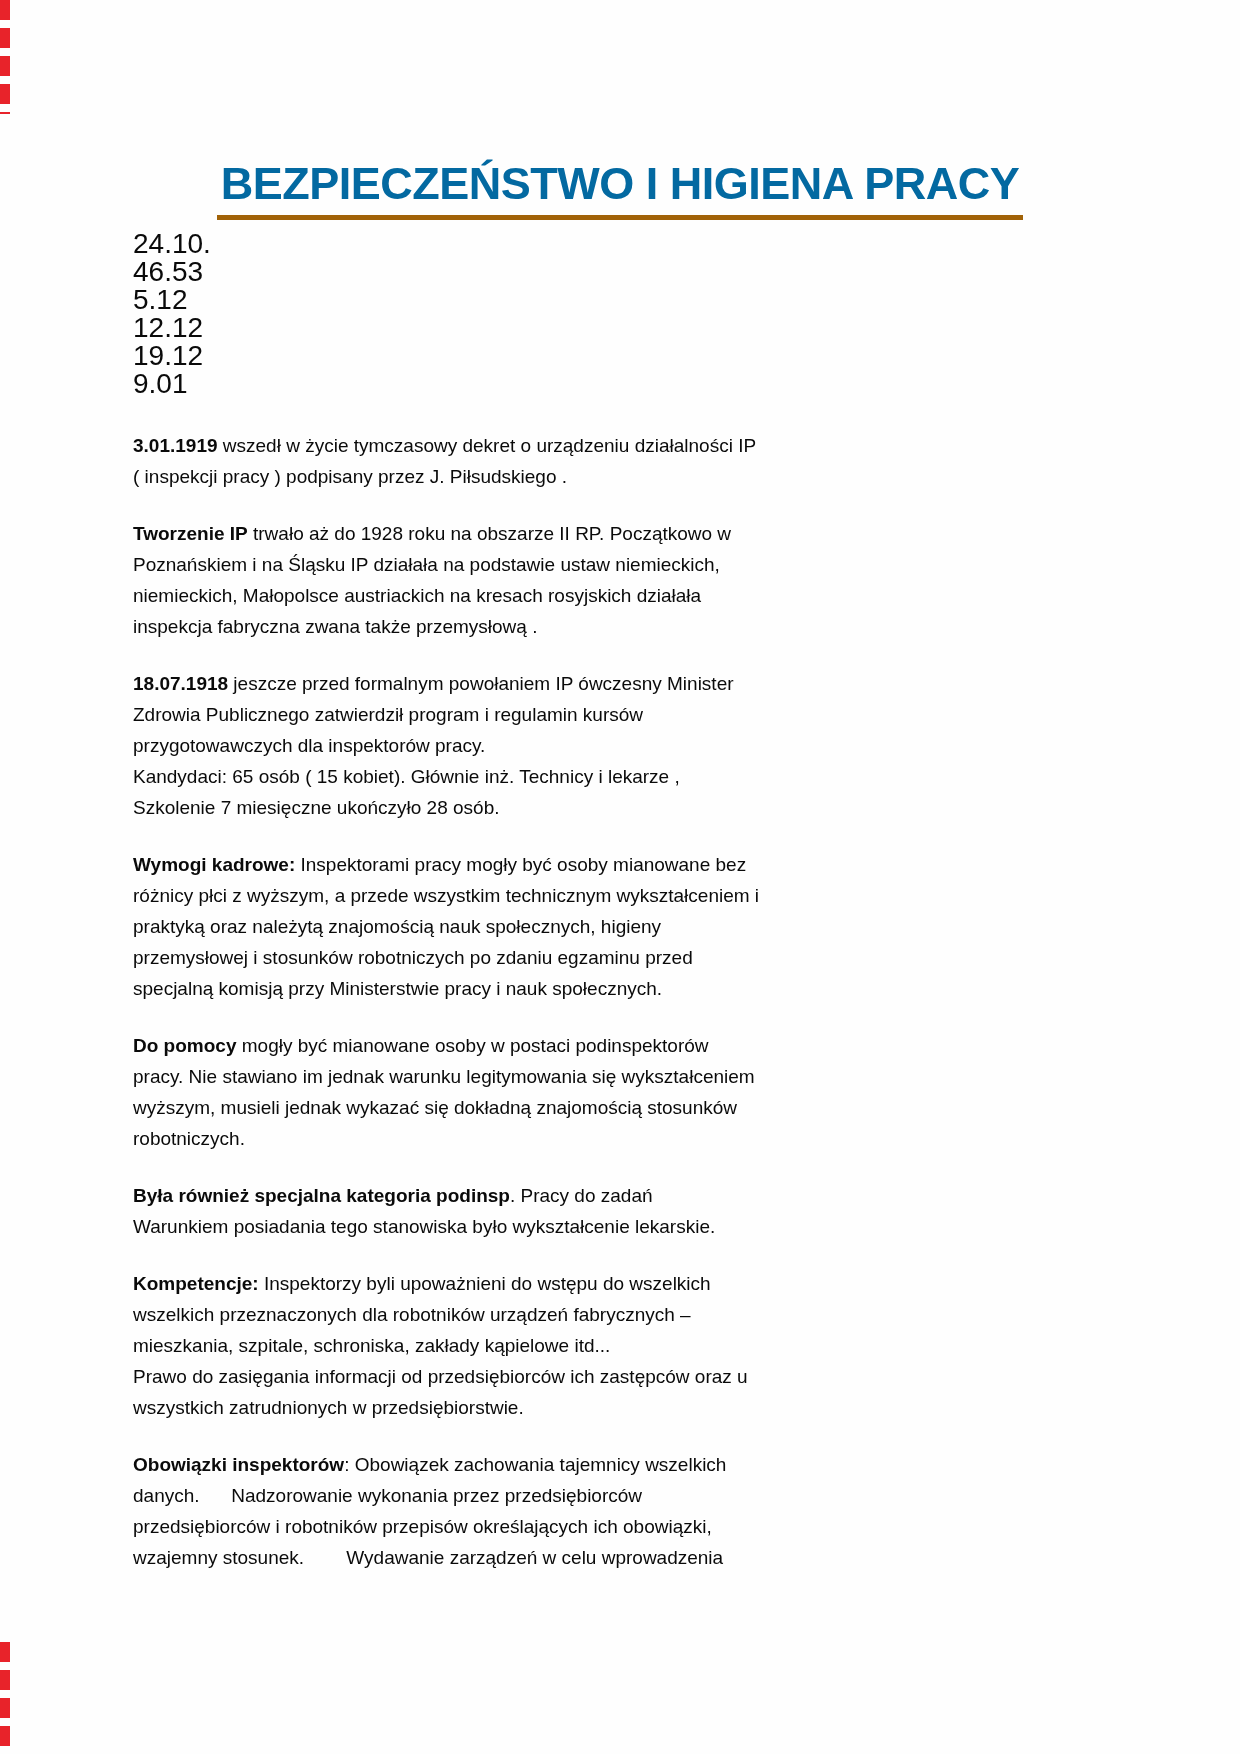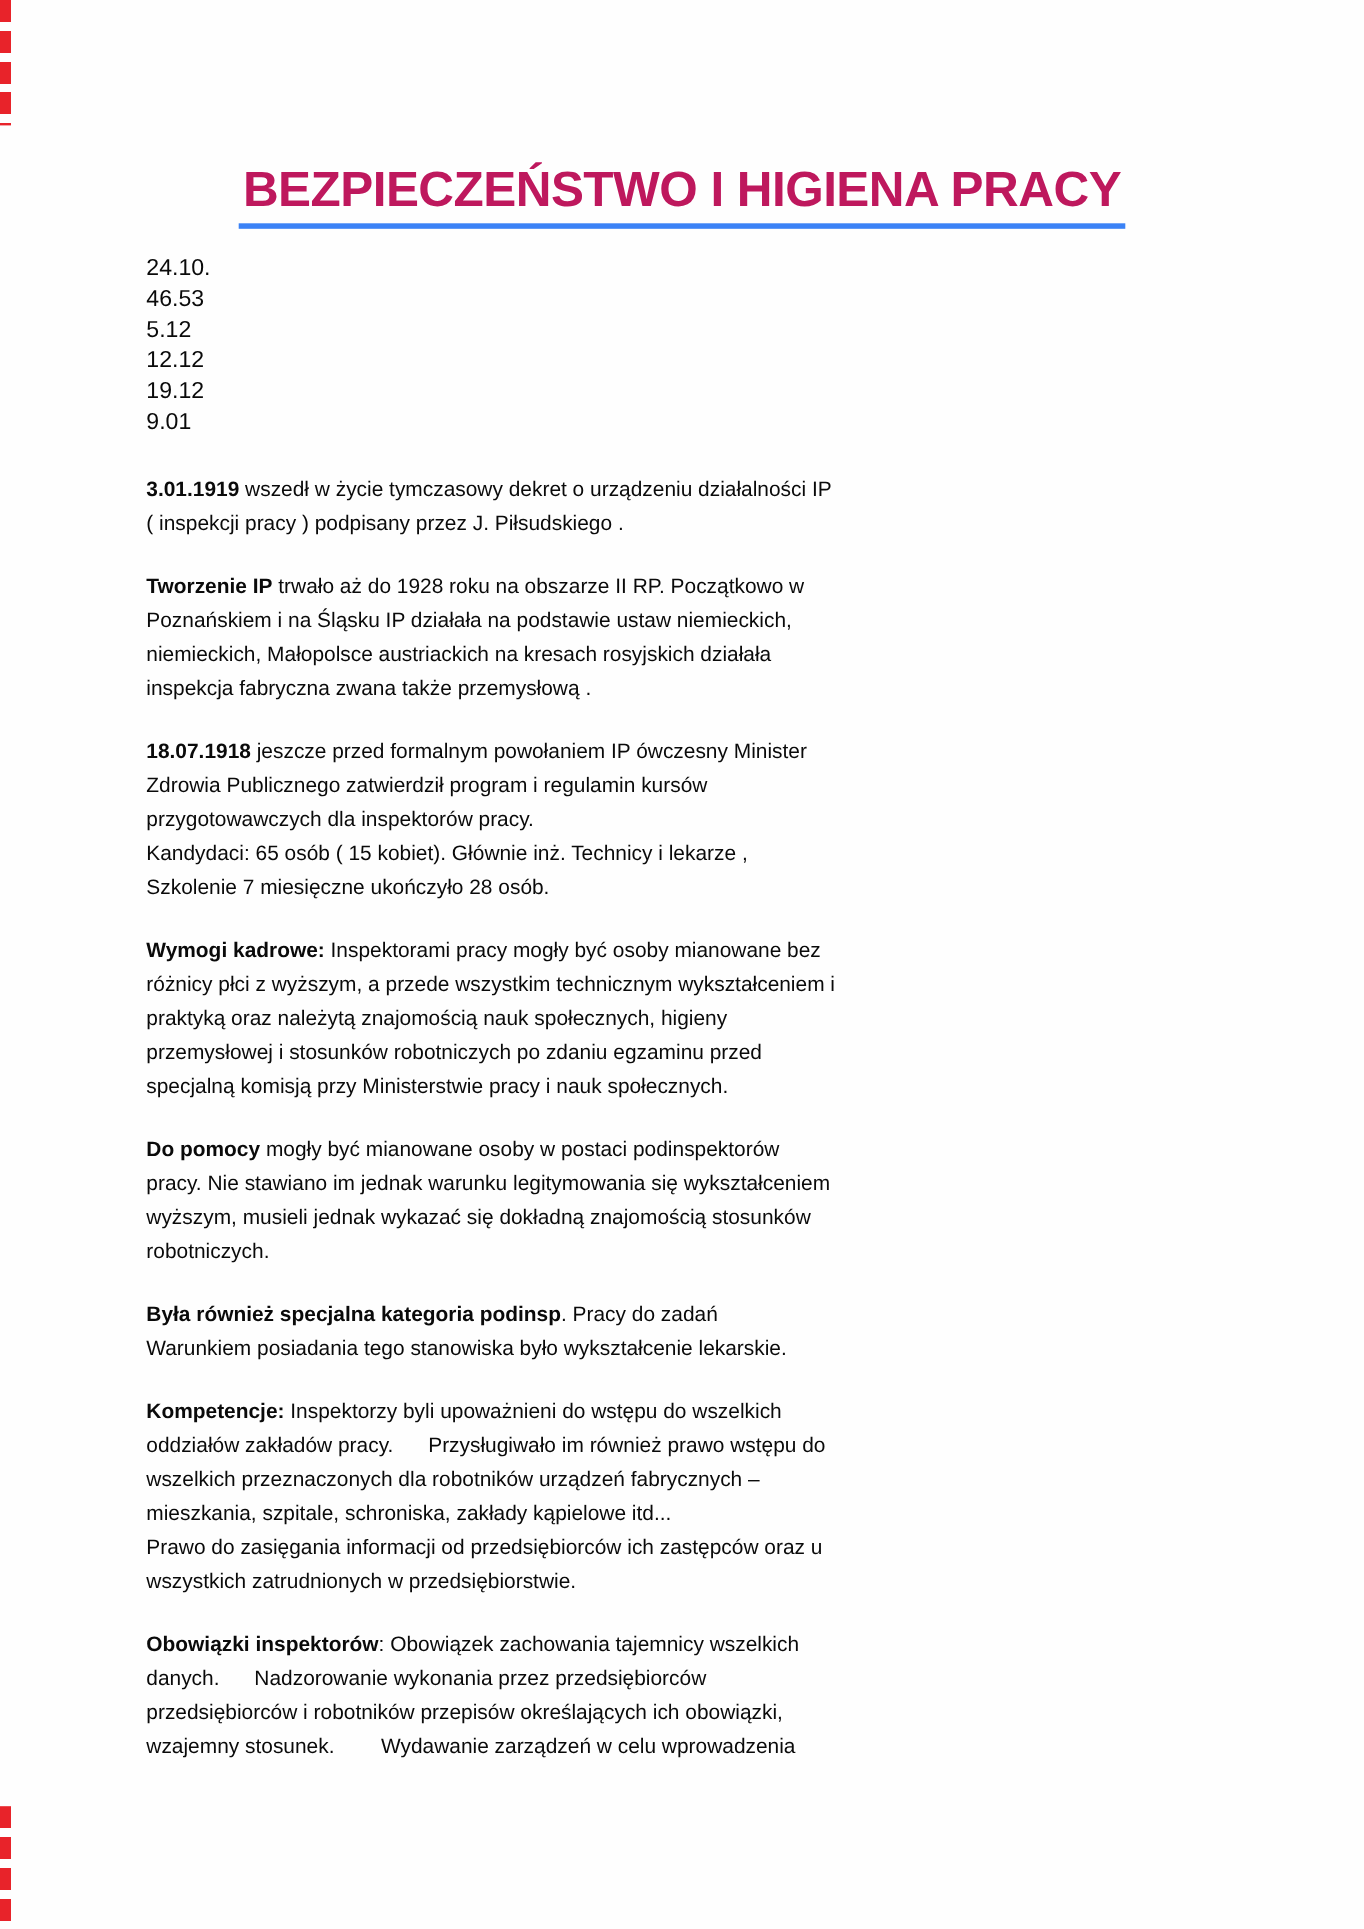--- a/index.html
+++ b/index.html
@@ -33,31 +33,32 @@
     top: 146px;
     left: 0;
     width: 1240px;
     text-align: center;
   }
   .title {
     display: inline-block;
     font-size: 45px;
     font-weight: bold;
     letter-spacing: -0.5px;
-    color: #be185d;
-    border-bottom: 5px solid #3b82f6;
+    color: #0369a1;
+    border-bottom: 5px solid #a16207;
     padding: 0 4px 5px 4px;
     white-space: pre;
+    margin-top: 12px;
   }
 
   .dates {
     position: absolute;
     top: 230px;
     left: 133px;
-    font-size: 21px;
+    font-size: 28px;
     line-height: 28px;
     white-space: pre;
   }
   .date-line { height: 28px; }
 
   .content {
     position: absolute;
     top: 430px;
     left: 133px;
     width: 1040px;
@@ -111,21 +112,20 @@
         <div class="line"><span>pracy. Nie stawiano im jednak warunku legitymowania się wykształceniem</span></div>
         <div class="line"><span>wyższym, musieli jednak wykazać się dokładną znajomością stosunków</span></div>
         <div class="line"><span>robotniczych.</span></div>
       </div>
       <div class="para">
         <div class="line"><span class="bold">Była również specjalna kategoria podinsp</span><span>. Pracy do zadań</span></div>
         <div class="line"><span>Warunkiem posiadania tego stanowiska było wykształcenie lekarskie.</span></div>
       </div>
       <div class="para">
         <div class="line"><span class="bold">Kompetencje:</span><span> Inspektorzy byli upoważnieni do wstępu do wszelkich</span></div>
-        <div class="line"><span>oddziałów zakładów pracy.      Przysługiwało im również prawo wstępu do</span></div>
         <div class="line"><span>wszelkich przeznaczonych dla robotników urządzeń fabrycznych –</span></div>
         <div class="line"><span>mieszkania, szpitale, schroniska, zakłady kąpielowe itd...</span></div>
         <div class="line"><span>Prawo do zasięgania informacji od przedsiębiorców ich zastępców oraz u</span></div>
         <div class="line"><span>wszystkich zatrudnionych w przedsiębiorstwie.</span></div>
       </div>
       <div class="para">
         <div class="line"><span class="bold">Obowiązki inspektorów</span><span>: Obowiązek zachowania tajemnicy wszelkich</span></div>
         <div class="line"><span>danych.      Nadzorowanie wykonania przez przedsiębiorców</span></div>
         <div class="line"><span>przedsiębiorców i robotników przepisów określających ich obowiązki,</span></div>
         <div class="line"><span>wzajemny stosunek.        Wydawanie zarządzeń w celu wprowadzenia</span></div>

